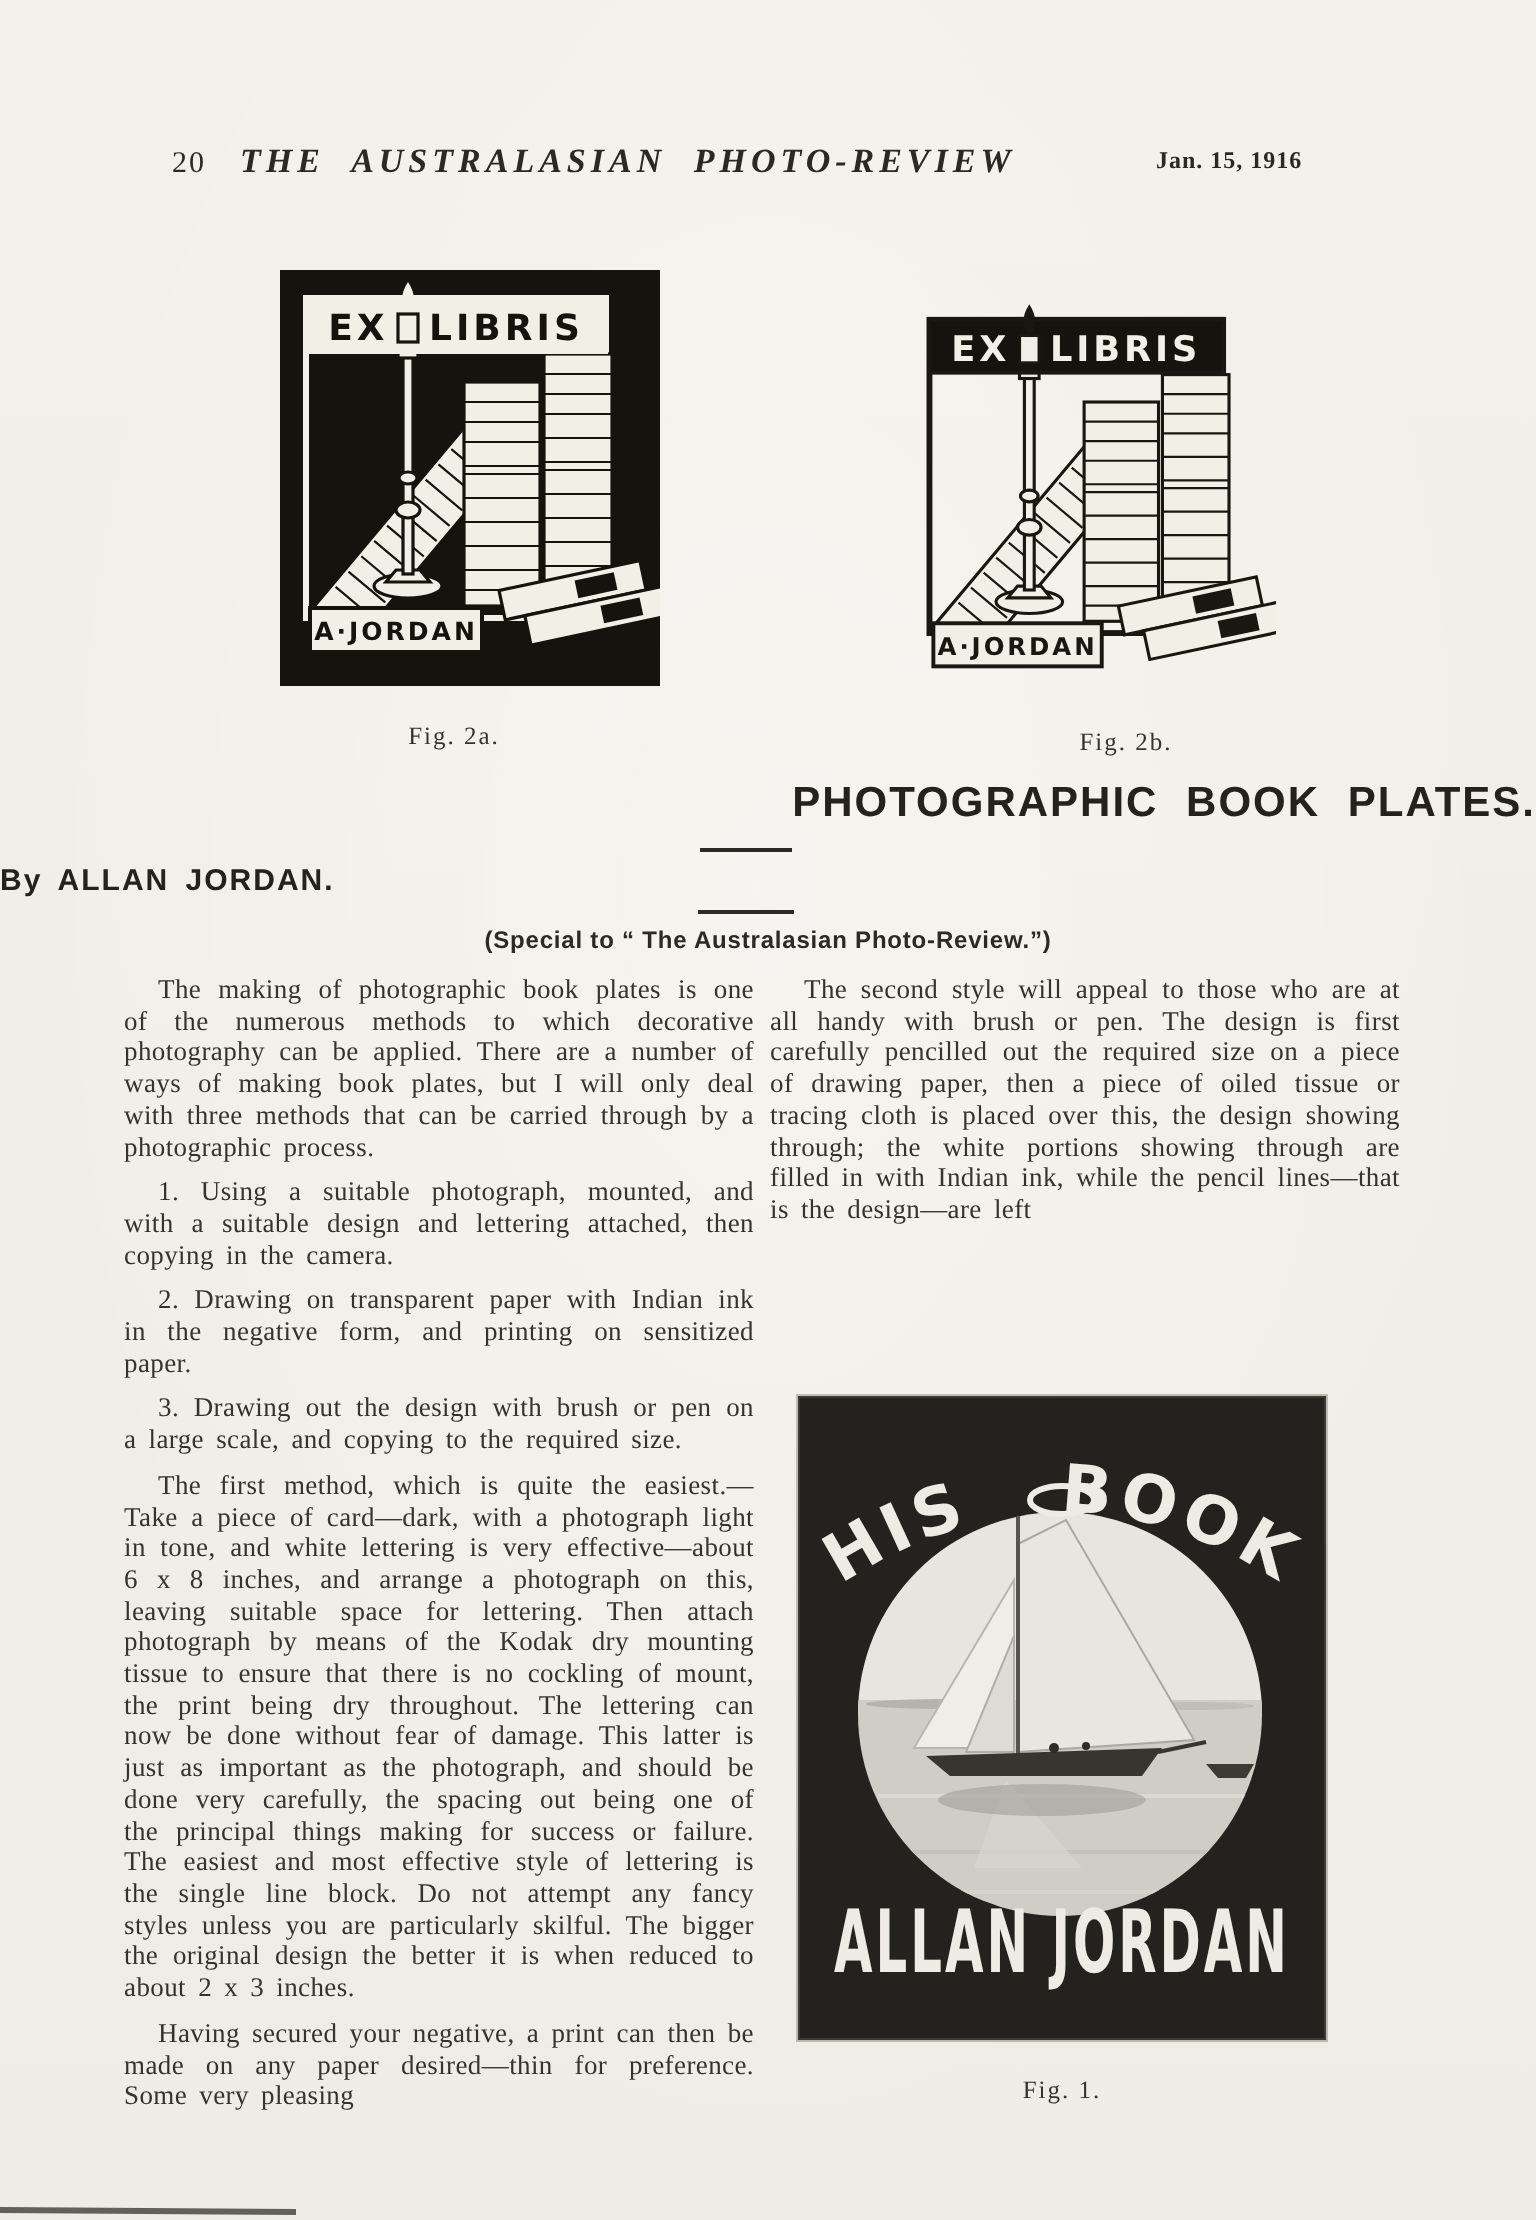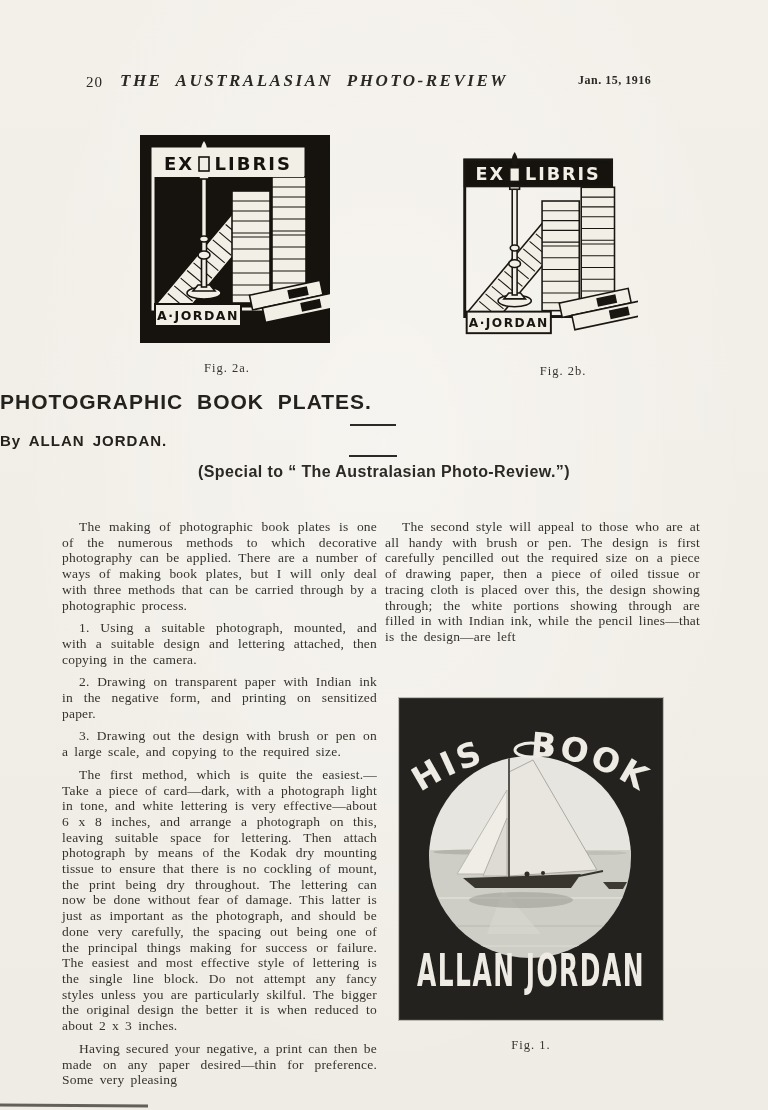--- a/index.html
+++ b/index.html
@@ -40,39 +40,39 @@
   .plate .labeltext{fill:var(--ink);font-family:"DejaVu Sans",sans-serif;font-weight:bold;font-size:12.5px;letter-spacing:1.5px;}
   .caption{
     position:absolute;width:140px;text-align:center;
     font-size:12.5px;color:#37342e;letter-spacing:1px;
   }
   #cap2a{left:157px;top:361px;}
   #cap2b{left:493px;top:364px;}
   #cap1{left:461px;top:1038px;}
   
   .art-title{
-    position:absolute;left:0;top:390px;width:768px;text-align:left;
+    position:absolute;left:0;top:390px;width:768px;text-align:right;
     font-family:"Liberation Sans",sans-serif;font-weight:bold;
     font-size:21px;color:#24221d;letter-spacing:1px;word-spacing:7px;
   }
   .rule{position:absolute;height:2px;background:#2c2a25;}
   #rule1{left:350px;top:424px;width:46px;}
   #rule2{left:349px;top:455px;width:48px;}
   .art-byline{
     position:absolute;left:0;top:432px;width:768px;text-align:left;
     font-family:"Liberation Sans",sans-serif;font-weight:bold;
     font-size:15px;color:#24221d;letter-spacing:1px;word-spacing:3px;
   }
   .art-special{
     position:absolute;left:0;top:463px;width:768px;text-align:center;
     font-family:"Liberation Sans",sans-serif;font-weight:bold;
-    font-size:16px;color:#2c2a25;letter-spacing:.4px;
-  }
-  
-  .columns{position:absolute;left:62px;top:487px;width:646px;display:flex;gap:8px;margin-top:32px;}
+    font-size:12px;color:#2c2a25;letter-spacing:.4px;
+  }
+  
+  .columns{position:absolute;left:62px;top:487px;width:646px;display:flex;gap:8px;}
   .col{width:315px;font-size:13.5px;line-height:15.7px;color:#35332c;
        text-align:justify;letter-spacing:.2px;word-spacing:2.5px;}
   .col p{margin:0 0 7px 0;}
   .col p.indent{text-indent:17px;}
   
   #fig1{position:absolute;left:399px;top:698px;width:264px;height:322px;
         box-shadow:0 0 0 1px rgba(30,30,25,.25);}
   #fig1 text, #fig1 textPath{fill:#edebe3;font-family:"DejaVu Sans",sans-serif;font-weight:bold;}
   
   .scan-streak{position:absolute;left:0;top:1104px;width:148px;height:3px;background:#4a4842;opacity:.85;transform:rotate(.4deg);}

